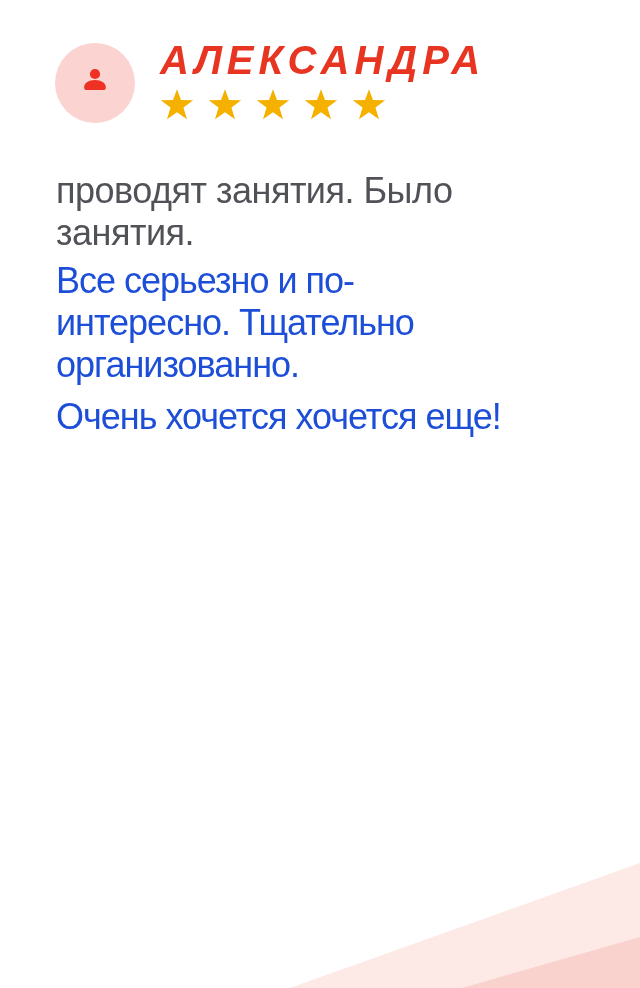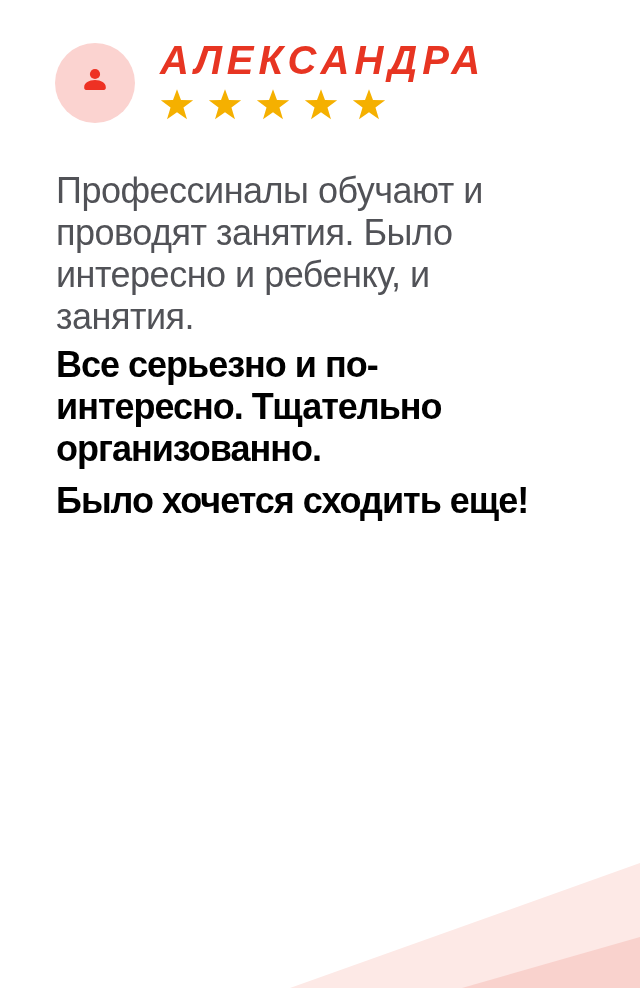--- a/index.html
+++ b/index.html
@@ -81,23 +81,23 @@
     font-size: 36px;
     line-height: 42px;
     letter-spacing: -0.5px;
     white-space: nowrap;
   }
   .para.regular .line {
     font-weight: 400;
     color: #515257;
   }
   .para.bold .line {
-    font-weight: 700;
+    font-weight: 400;
     letter-spacing: -1px;
-    color: #000000;
+    color: #1d4ed8;
   }
 
   
   .ribbon {
     position: absolute;
     left: 0;
     bottom: 0;
     width: 640px;
     height: 140px;
     pointer-events: none;
@@ -142,34 +142,32 @@
       <svg viewBox="0 0 24 23">
           <polygon fill="#f5b000" points="12,0 14.82,7.62 23.41,7.79 16.56,12.98 19.05,21.21 12,16.3 4.95,21.21 7.43,12.98 0.59,7.79 9.18,7.62"></polygon>
         </svg>
     </div>
 
   </div>
 
   <div class="review">
 
     <div class="para regular p1">
-      <div class="line">Профессиналы обучают и</div>
       <div class="line">проводят занятия. Было</div>
-      <div class="line">интересно и ребенку, и</div>
       <div class="line">занятия.</div>
     </div>
 
     <div class="para bold p2">
       <div class="line">Все серьезно и по-</div>
       <div class="line">интересно. Тщательно</div>
       <div class="line">организованно.</div>
     </div>
 
     <div class="para bold p3">
-      <div class="line">Было хочется сходить еще!</div>
+      <div class="line">Очень хочется хочется еще!</div>
     </div>
 
   </div>
 
   <div class="ribbon">
     <svg viewBox="0 0 640 140" preserveAspectRatio="none" aria-hidden="true">
       <polygon points="290,140 640,15 640,140" fill="#fde9e6"></polygon>
       <polygon points="462,140 640,89 640,140" fill="#f9d2cd"></polygon>
     </svg>
   </div>

